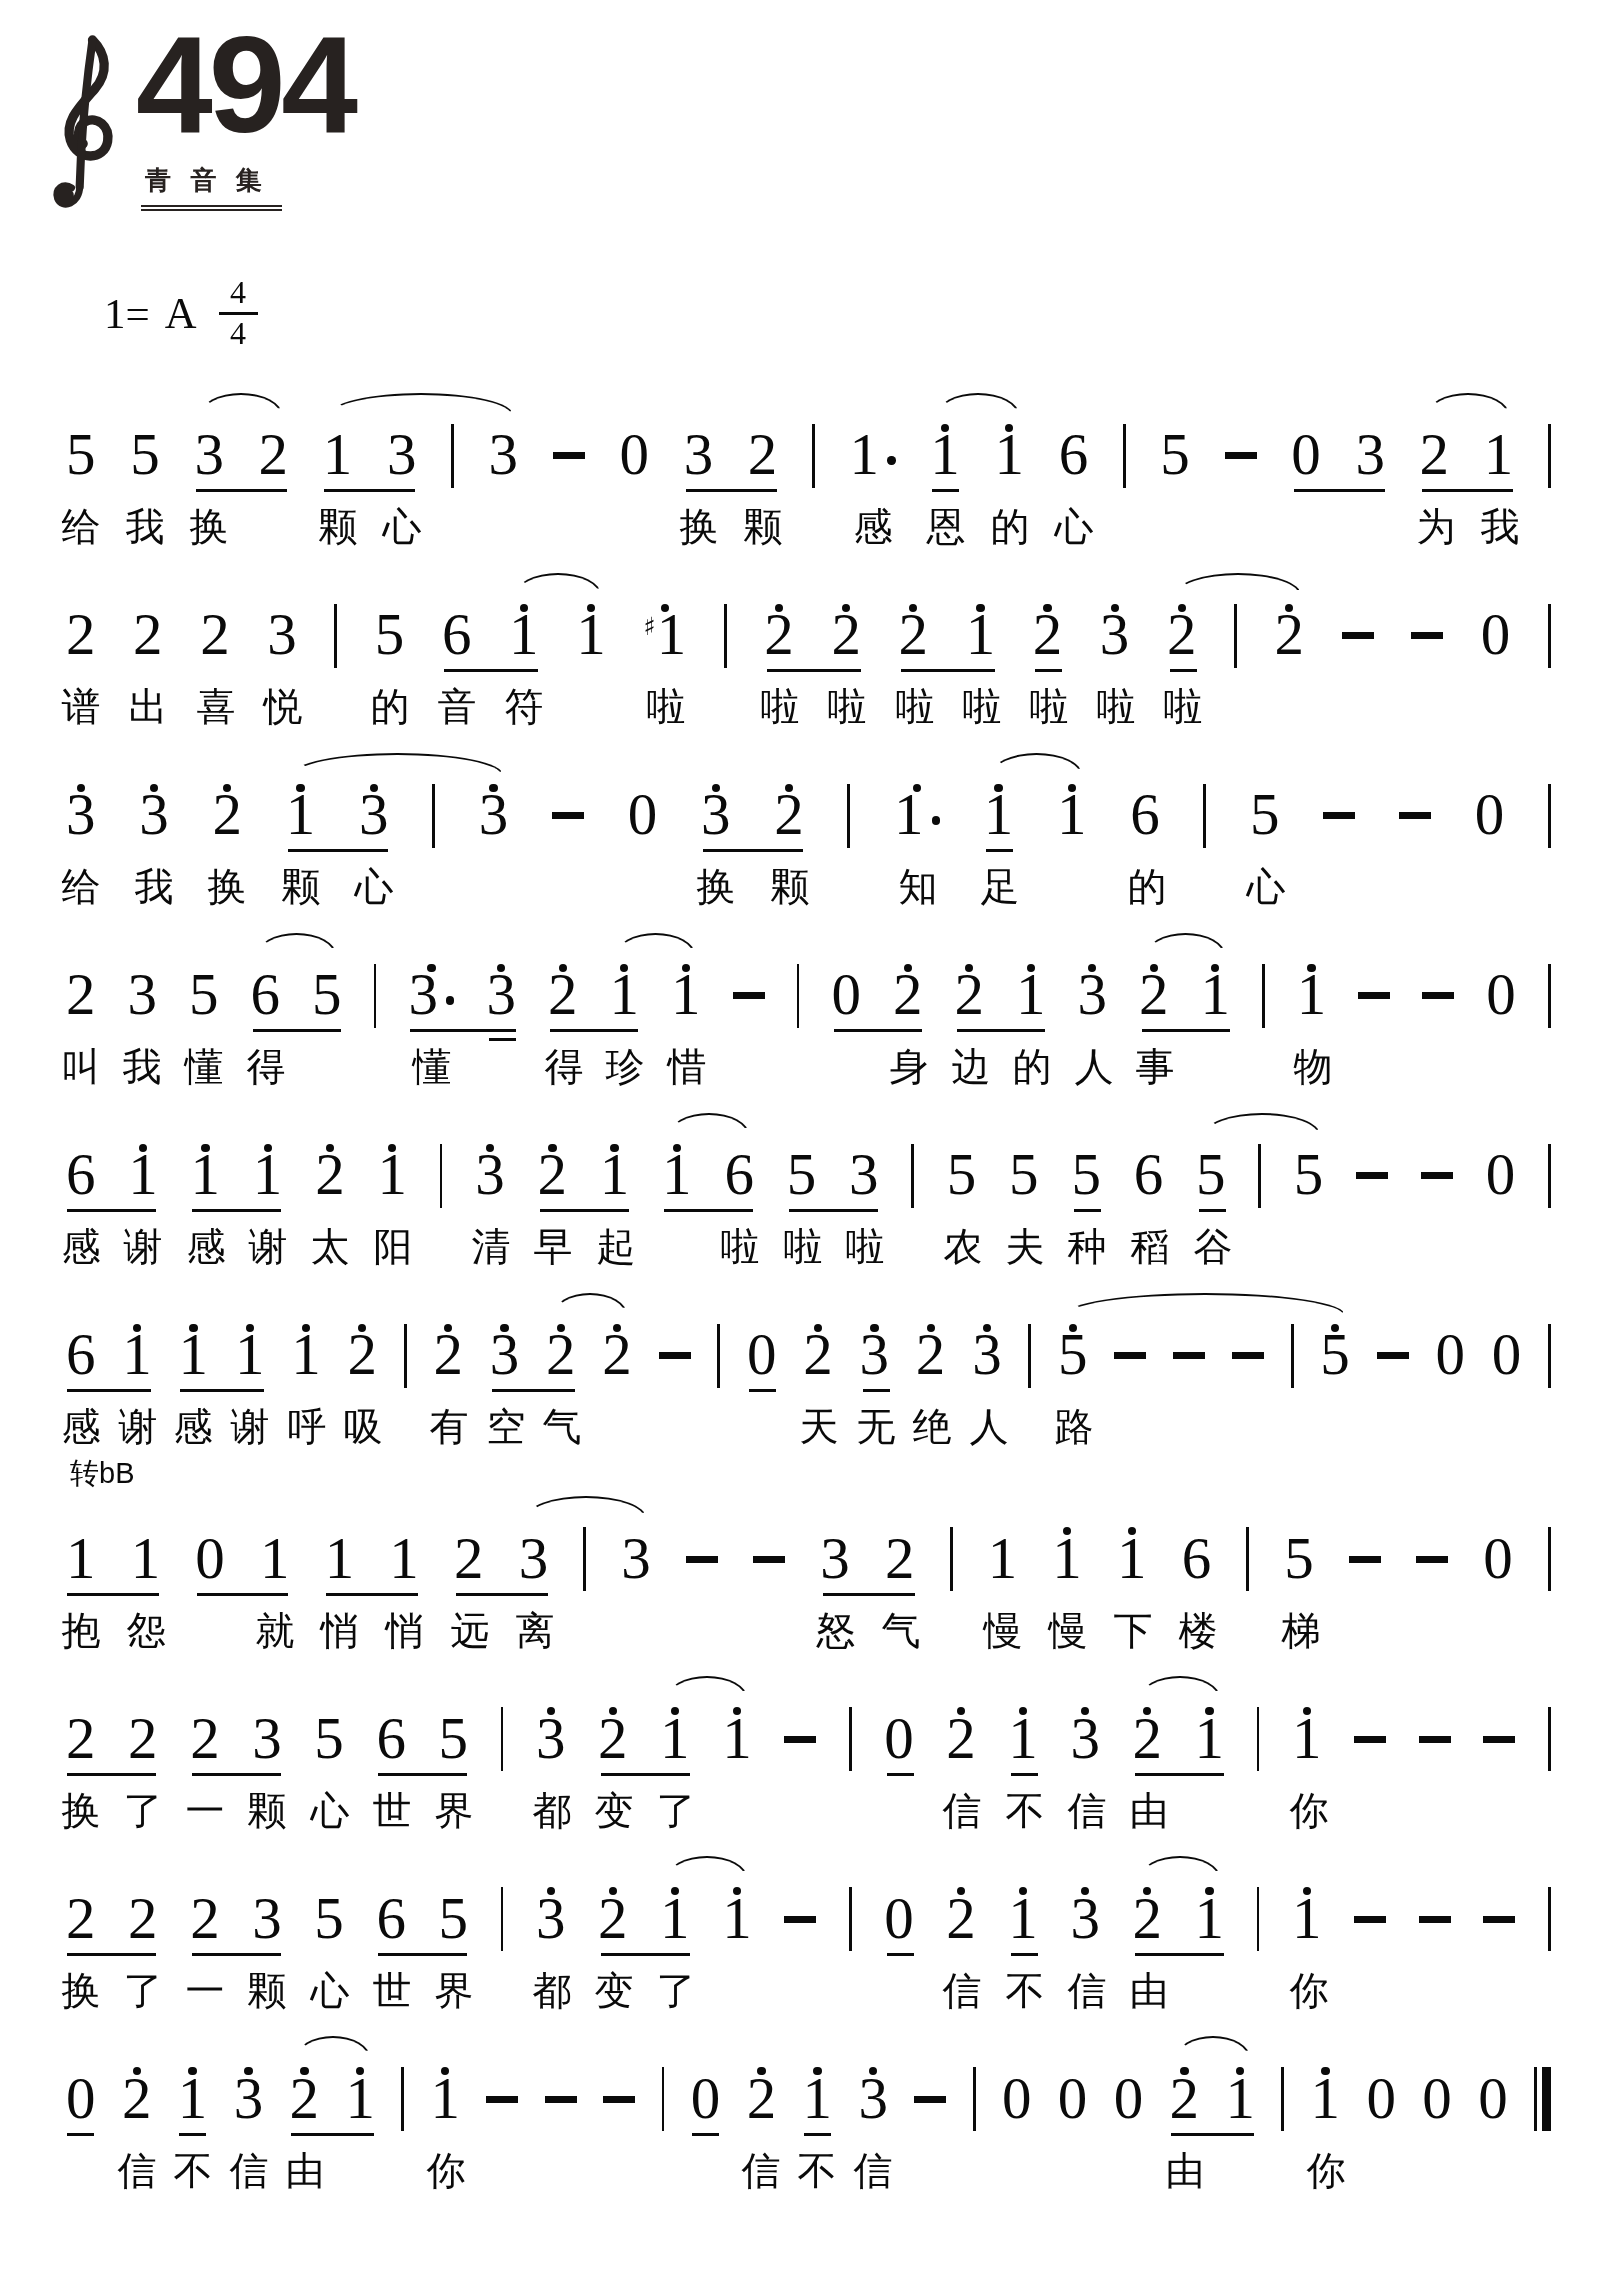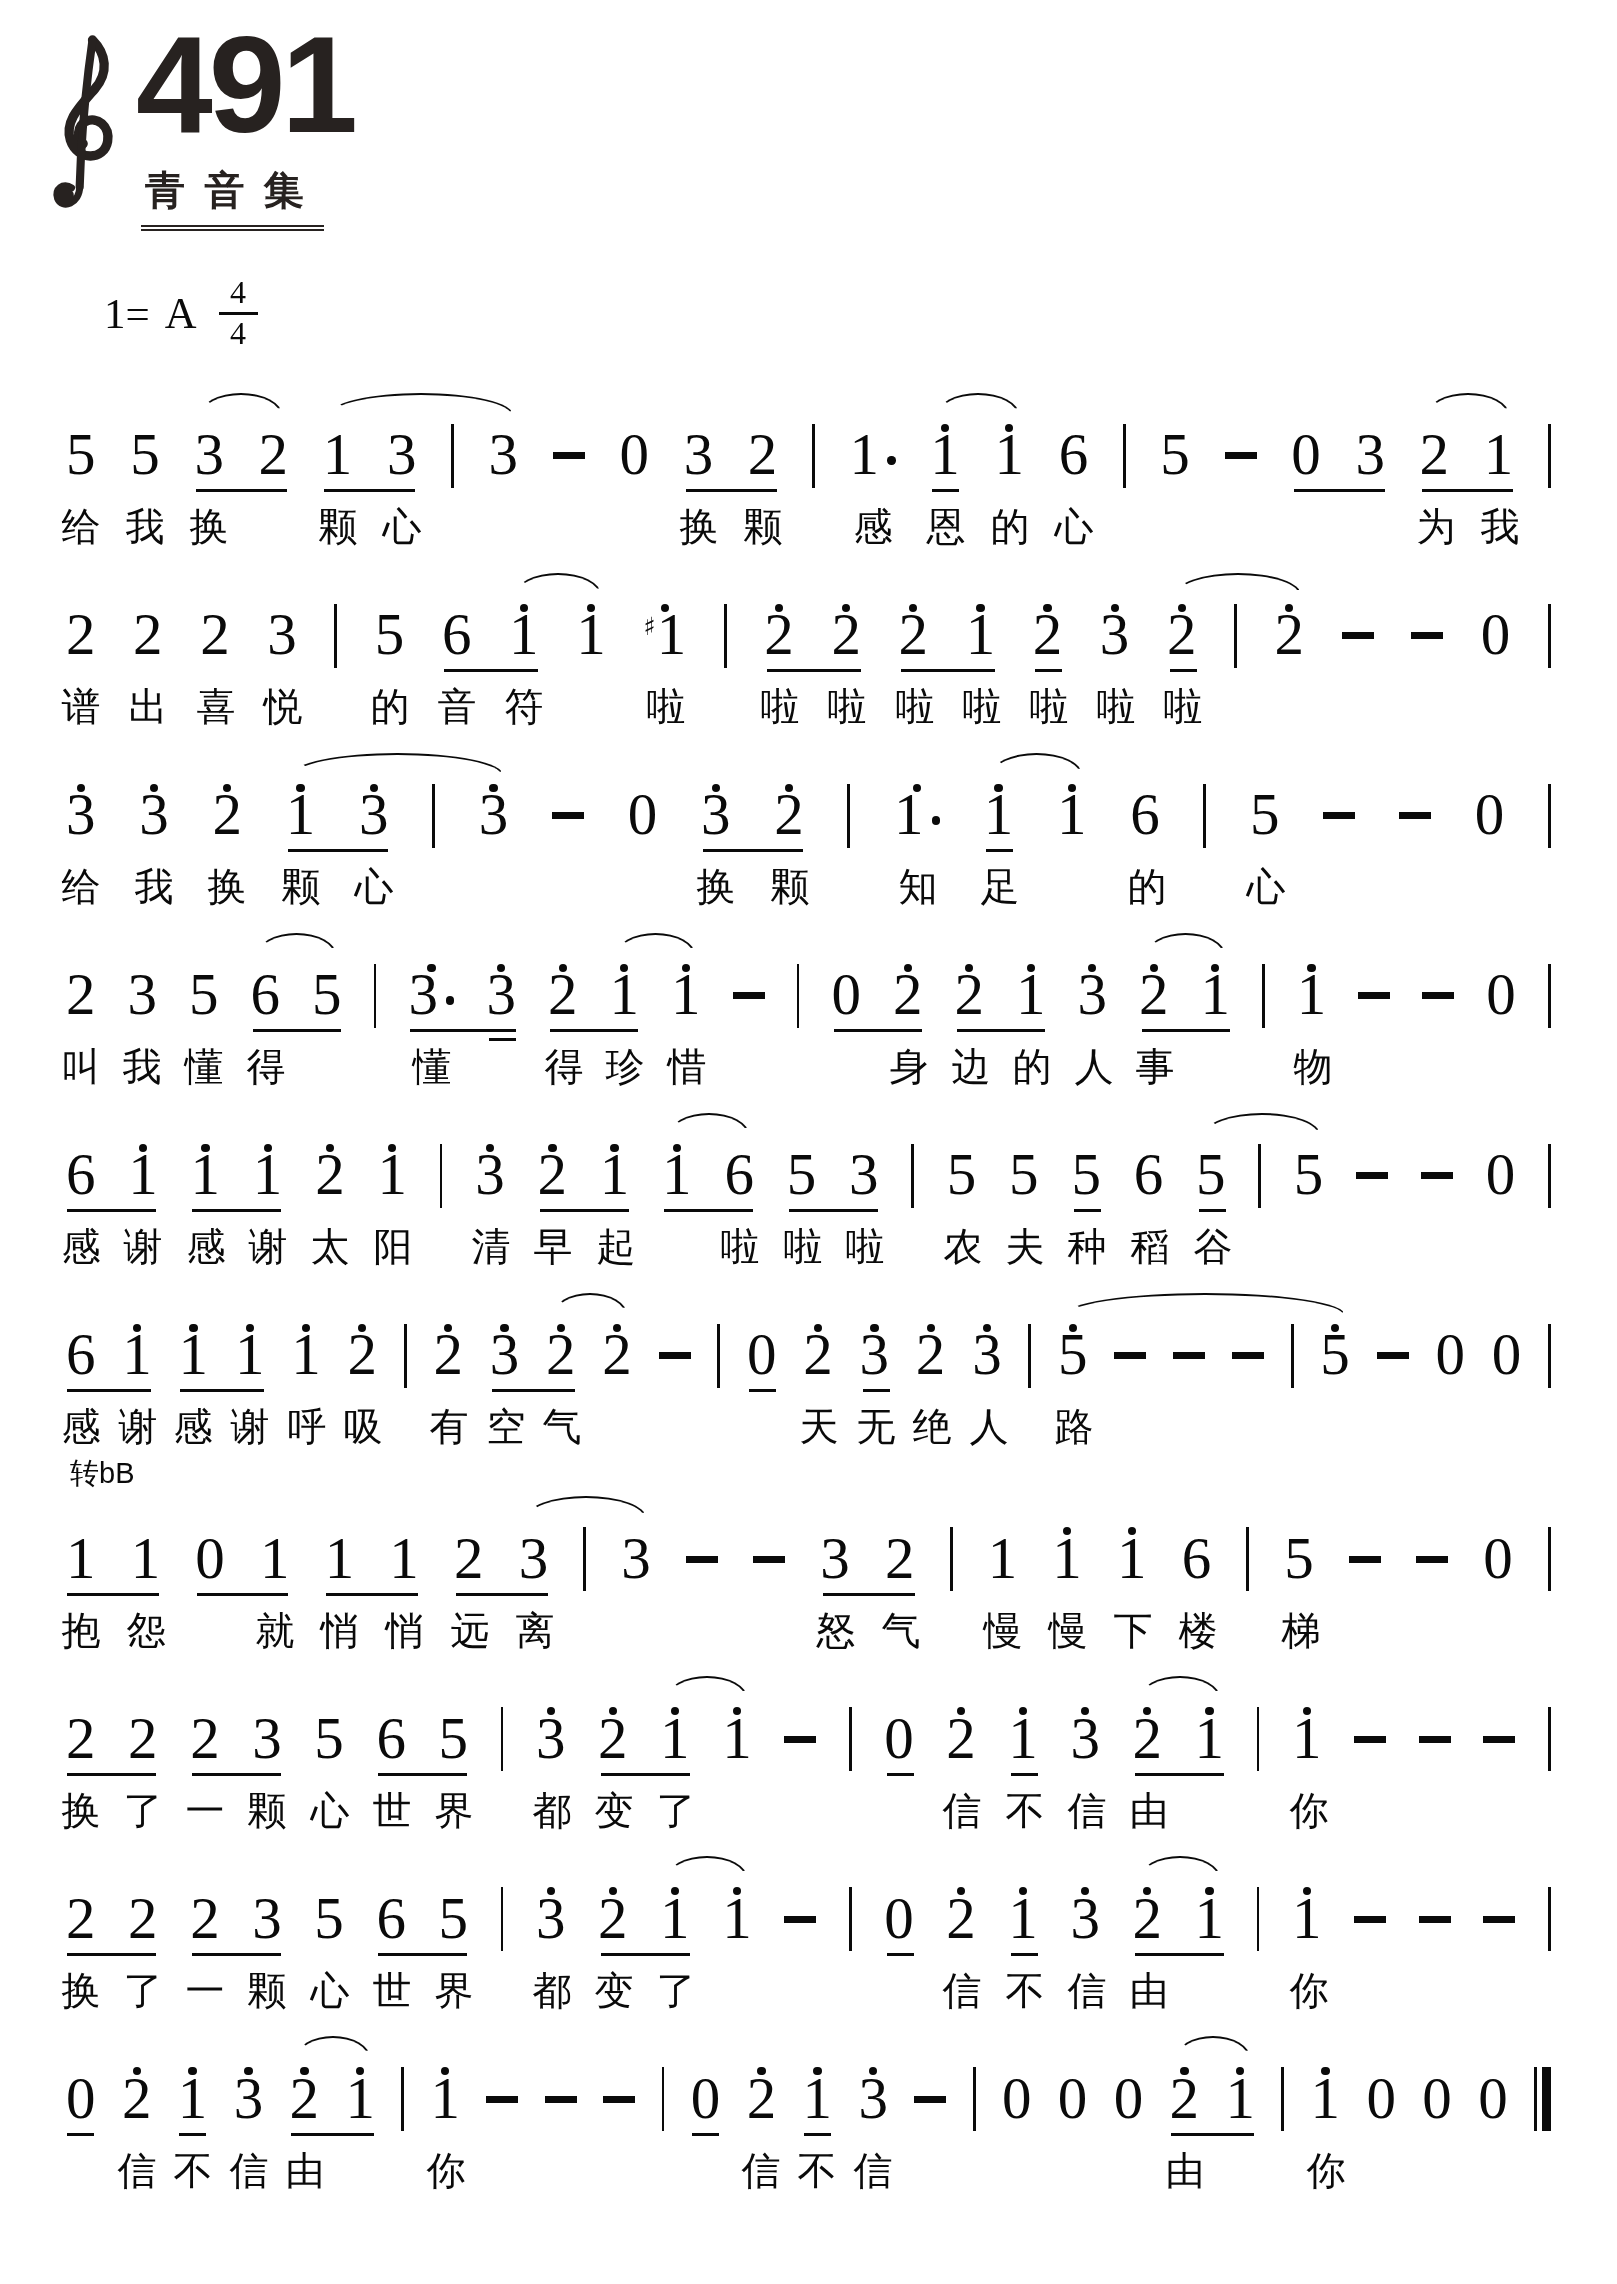--- a/index.html
+++ b/index.html
@@ -17,21 +17,21 @@
   .header { position: relative; height: 249px; }
   .logo { position: absolute; left: 48px; top: 21px; width: 318px; height: 221px; }
   .clef { position: absolute; left: 0; top: 12.4px; }
   .logo-num {
     position: absolute; left: 88px; top: -19.3px;
     font-size: 138px; font-weight: 900; letter-spacing: -4.1px;
     color: #272220; font-family: "Liberation Sans", sans-serif; line-height: 1.2;
   }
   .logo-name {
     position: absolute; left: 93px; top: 142px;
-    font-size: 40px; font-weight: 700; letter-spacing: 19.3px;
+    font-size: 26px; font-weight: 700; letter-spacing: 19.3px;
     color: #272220; padding: 0 1.4px 7px 4.1px;
     border-bottom: 6.2px double #272220; white-space: nowrap;
   }
   .title {
     position: absolute; left: 50%; top: 104px; transform: translateX(-50%);
     margin: 0; font-size: 73px; font-weight: 900; letter-spacing: 2.8px;
     color: #000; white-space: nowrap;
   }
   
   .keysig {
@@ -93,21 +93,21 @@
 <div class="page">
 
   <div class="header">
     <div class="logo">
       <svg class="clef" viewBox="0 0 70 170" width="82" height="198">
         <path d="M38 6 C50 18 52 34 40 48 C26 64 14 76 19 92 C25 110 48 110 51 93 C53 80 42 71 32 76 C25 80 24 90 30 95" fill="none" stroke="#272220" stroke-width="8" stroke-linecap="round"></path>
         <path d="M38 6 C34 34 30 70 28 108 L27 132" fill="none" stroke="#272220" stroke-width="7" stroke-linecap="round"></path>
         <path d="M27 132 C27 146 12 152 8 142 C5 134 13 128 20 133" fill="none" stroke="#272220" stroke-width="6" stroke-linecap="round"></path>
         <circle cx="14" cy="140" r="8" fill="#272220"></circle>
       </svg>
-      <div class="logo-num">491</div>
+      <div class="logo-num">494</div>
       <div class="logo-name">青音集</div>
     </div>
   </div>
 
   <div class="keysig">
     <span class="tonic-eq">1=</span>
     <span class="tonic">A</span>
     <span class="frac">
       <span>4</span>
       <span class="fline"></span>

